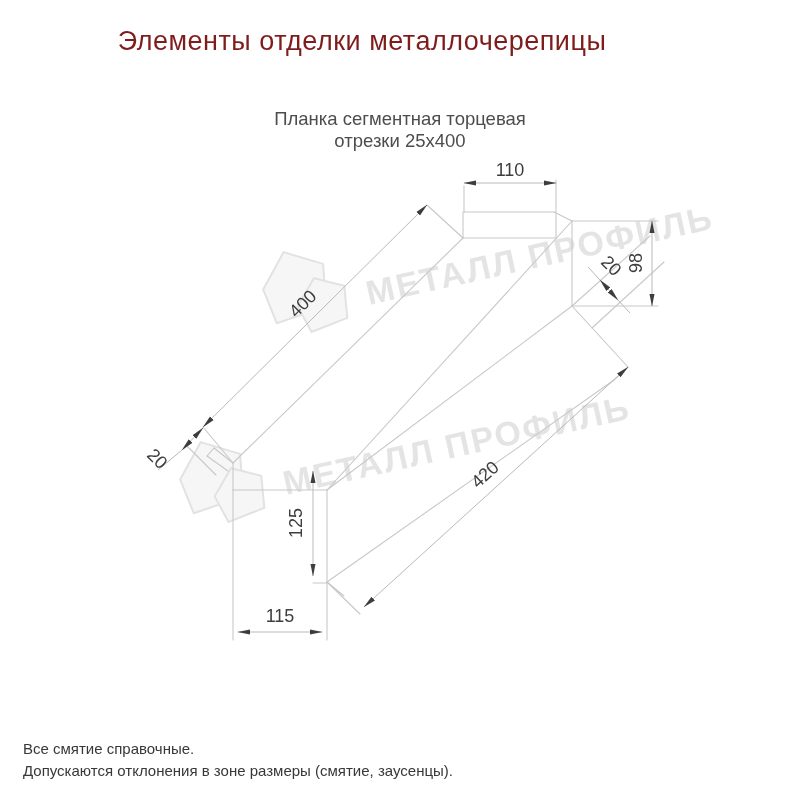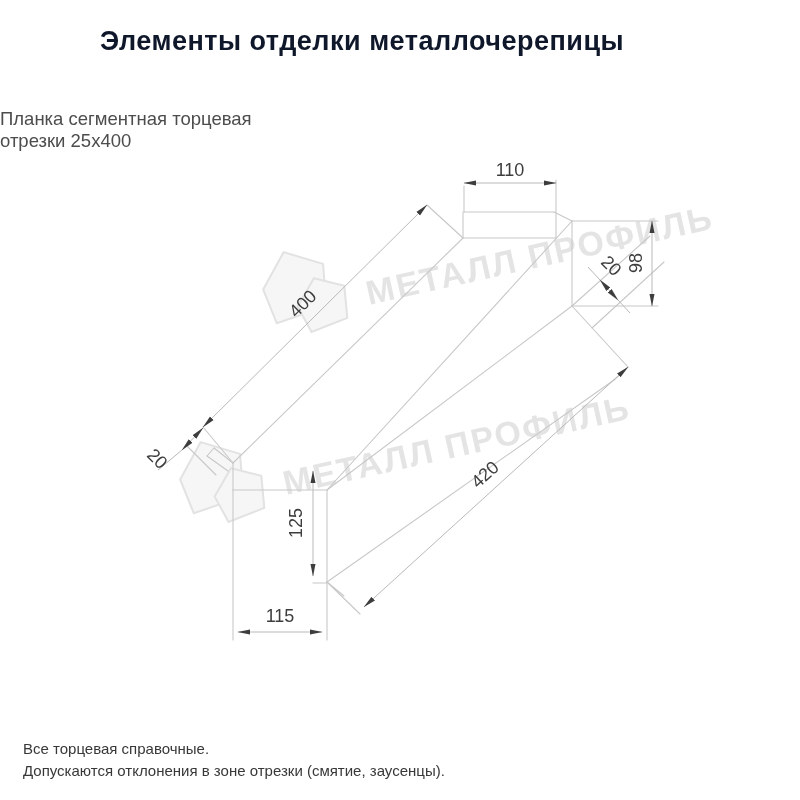--- a/index.html
+++ b/index.html
@@ -1,20 +1,20 @@
 <!DOCTYPE html>
 <html><head>
 <meta charset="utf-8">
 <style>
   html,body{margin:0;padding:0;background:#ffffff;}
   .page{position:relative;width:800px;height:800px;background:#ffffff;overflow:hidden;
         font-family:"Liberation Sans", sans-serif;}
   .title{position:absolute;left:0;top:26px;width:724px;text-align:center;
-         font-size:27px;font-weight:bold;color:#0f172a;letter-spacing:0.5px;}
-  .subtitle{position:absolute;left:0;top:108px;width:800px;
+         font-size:27px;font-weight:normal;color:#7f1d1d;letter-spacing:0.5px;}
+  .subtitle{position:absolute;left:0;top:108px;width:800px;text-align:center;
             font-size:18.5px;font-weight:400;color:#4d4d4d;line-height:22px;}
   .footer{position:absolute;left:23px;top:738px;font-size:15px;color:#383838;line-height:22px;}
   svg{position:absolute;left:0;top:0;}
   .ln{stroke:#c8c8c8;stroke-width:1.1;fill:none;stroke-linecap:round;}
   .dl{stroke:#b9b9b9;stroke-width:1;fill:none;}
   .dimtxt{font-family:"Liberation Sans", sans-serif;font-size:18px;fill:#3d3d3d;}
   .wmtxt{font-family:"Liberation Sans", sans-serif;font-weight:bold;font-size:34px;
          fill:#dcdcdc;letter-spacing:2px;}
   .wmlogo{stroke:#d9d9d9;stroke-width:2;fill:#f4f4f4;}
 </style>
@@ -126,17 +126,17 @@
       </g>
 
       <g>
         <line class="dl" x1="364" y1="607" x2="628" y2="367" marker-start="url(#ah)" marker-end="url(#ah)"></line>
         <text class="dimtxt" transform="translate(489,479) rotate(-42.3)" text-anchor="middle">420</text>
       </g>
     </g>
   </svg>
 
   <div class="footer">
-    <div>Все торцевая справочные.</div>
-    <div>Допускаются отклонения в зоне отрезки (смятие, заусенцы).</div>
+    <div>Все смятие справочные.</div>
+    <div>Допускаются отклонения в зоне размеры (смятие, заусенцы).</div>
   </div>
 
 </div>
 
 </body></html>

